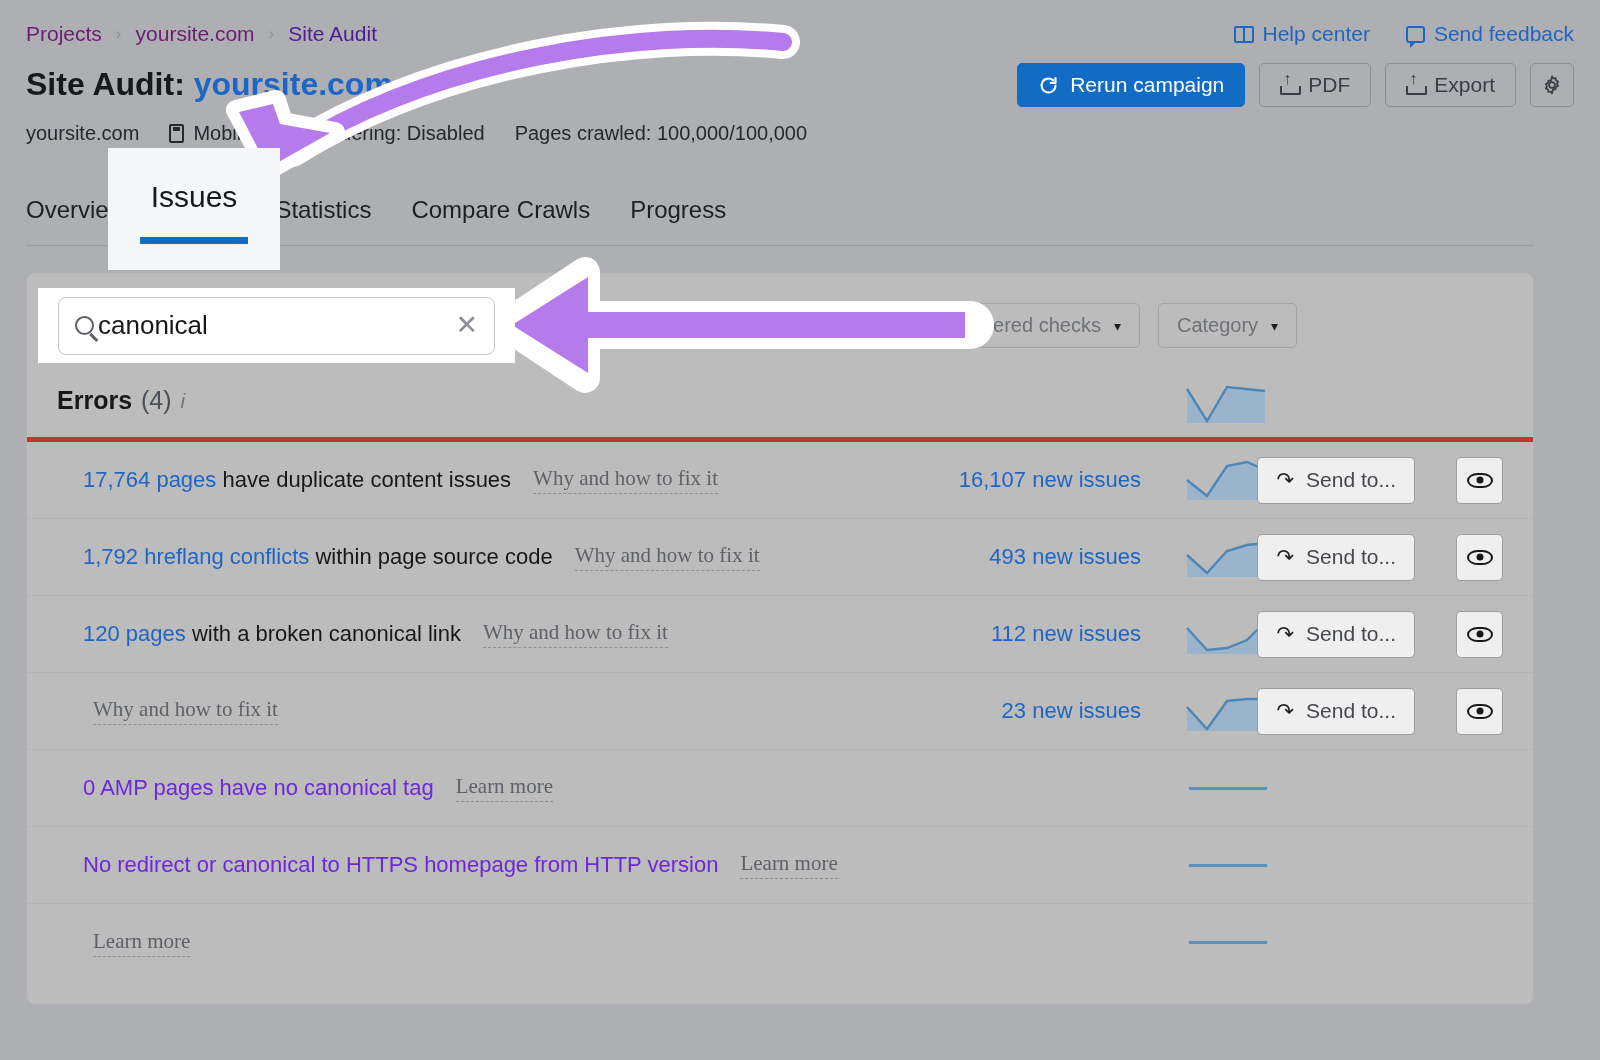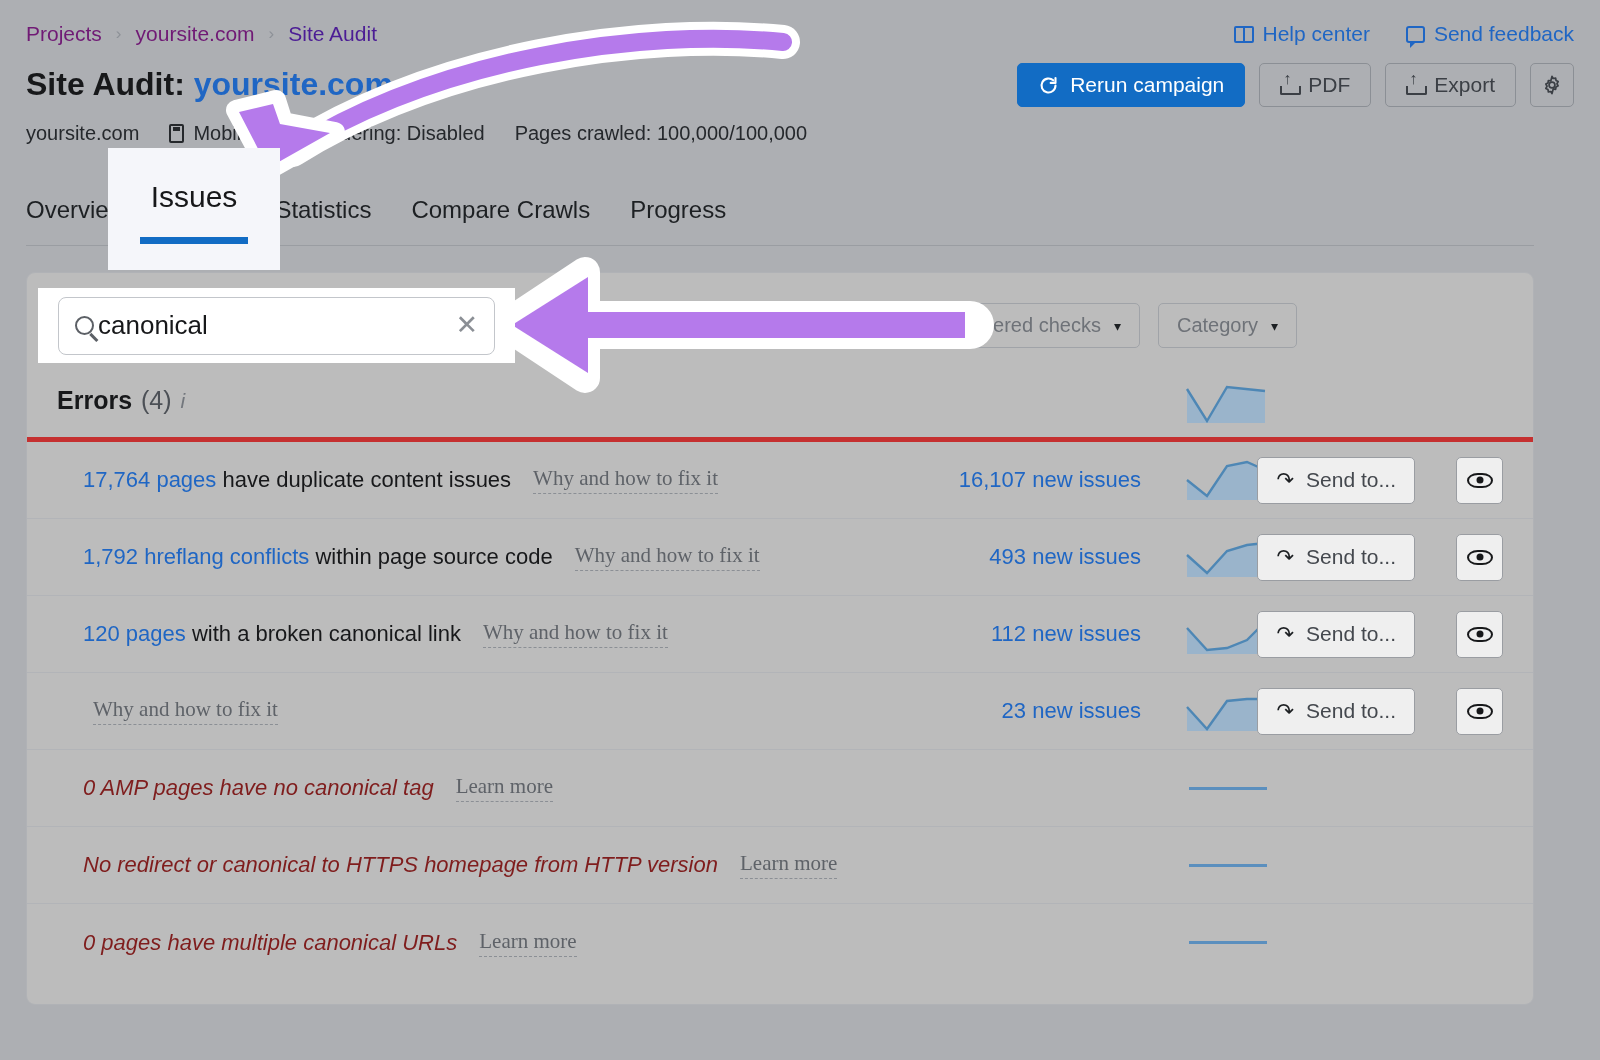--- a/index.html
+++ b/index.html
@@ -160,21 +160,21 @@
     position: relative; height: 77px; display: flex; align-items: center;
     border-bottom: 1px solid #b2b4b8;
   }
   .row:last-child { border-bottom: none; }
   .row-text {
     position: absolute; left: 56px; display: flex; align-items: center; gap: 12px;
     font-size: 22px; white-space: nowrap;
   }
   .row-text .lead { color: #1f66c4; }
   .row-text .rest { color: #17181a; }
-  .row-text.green .lead, .row-text.green .rest { color: #7f1d1d; font-style: italic; }
+  .row-text.green .lead, .row-text.green .rest { color: #6d28d9; }
   .fixlink {
     font-size: 21px; color: #5e6268;
     border-bottom: 1px dashed #8b8f95; cursor: pointer;
     padding-bottom: 2px; margin-left: 10px; font-family: Liberation Serif, serif;
   }
   .new-issues {
     position: absolute; right: 392px; font-size: 22px; color: #1f66c4;
     cursor: pointer; text-align: center; white-space: nowrap;
   }
   .row-spark { position: absolute; left: 1158px; }
@@ -444,22 +444,20 @@
       <div class="row">
         <div class="row-text green">
           <span><span class="rest">No redirect or canonical to HTTPS homepage from HTTP version</span></span>
           <span class="fixlink">Learn more</span>
         </div>
         <span class="flat-line"></span>
       </div>
 
       <div class="row">
         <div class="row-text green">
-          <span><span class="lead">0 pages</span>
-          <span class="rest">have multiple canonical URLs</span></span>
           <span class="fixlink">Learn more</span>
         </div>
         <span class="flat-line"></span>
       </div>
 
     </div>
   </section>
 
   <svg class="arrow-layer" width="1600" height="1060" viewBox="0 0 1600 1060">
 

